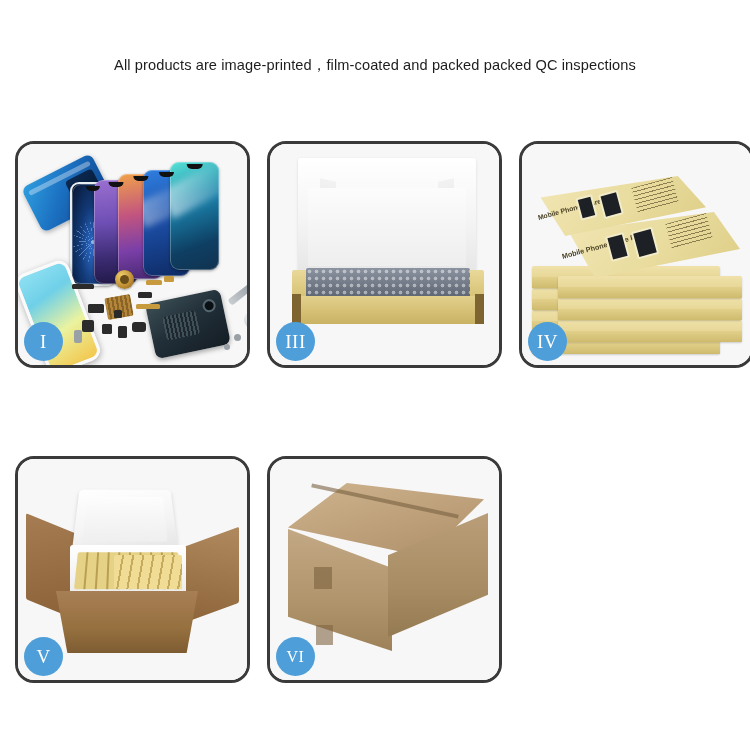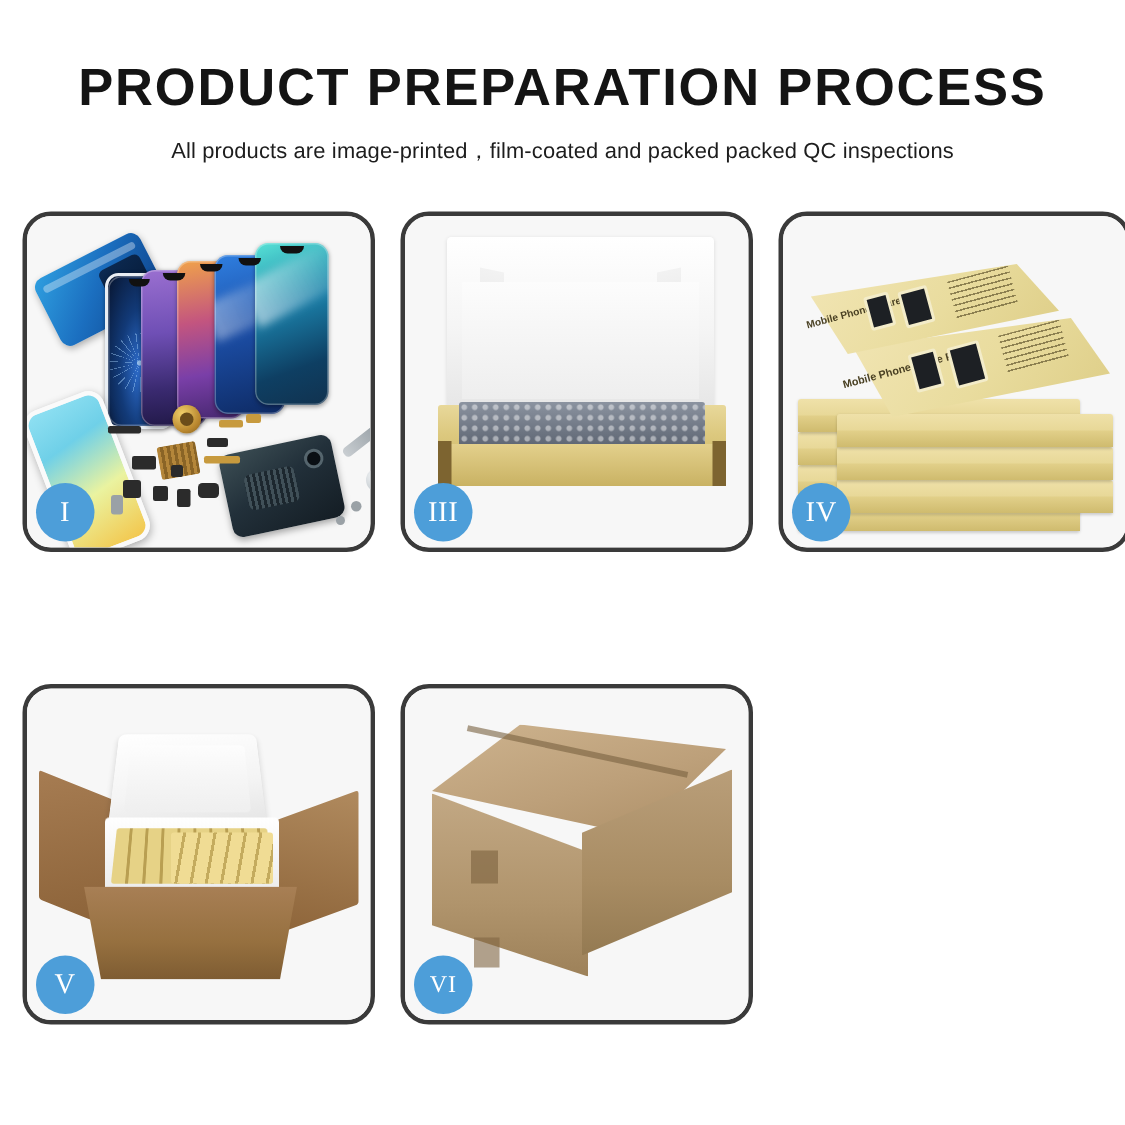--- a/index.html
+++ b/index.html
@@ -295,21 +295,20 @@
     background:rgba(128,101,66,.65);}
   .p6 .tab2{position:absolute;left:46px;top:166px;width:17px;height:20px;
     background:rgba(128,101,66,.6);}
 </style>
 </head>
 <body>
 
 <div class="page">
 
   <div class="header">
-    <div class="title">PRODUCT PREPARATION PROCESS</div>
     <div class="subtitle">All products are image-printed，film-coated and packed packed QC inspections</div>
   </div>
 
   <div class="grid">
 
     <div class="panel p1">
       <div class="stage">
         <div class="filmScreen">
           <div class="strip"></div>
             <div class="dk"></div>

